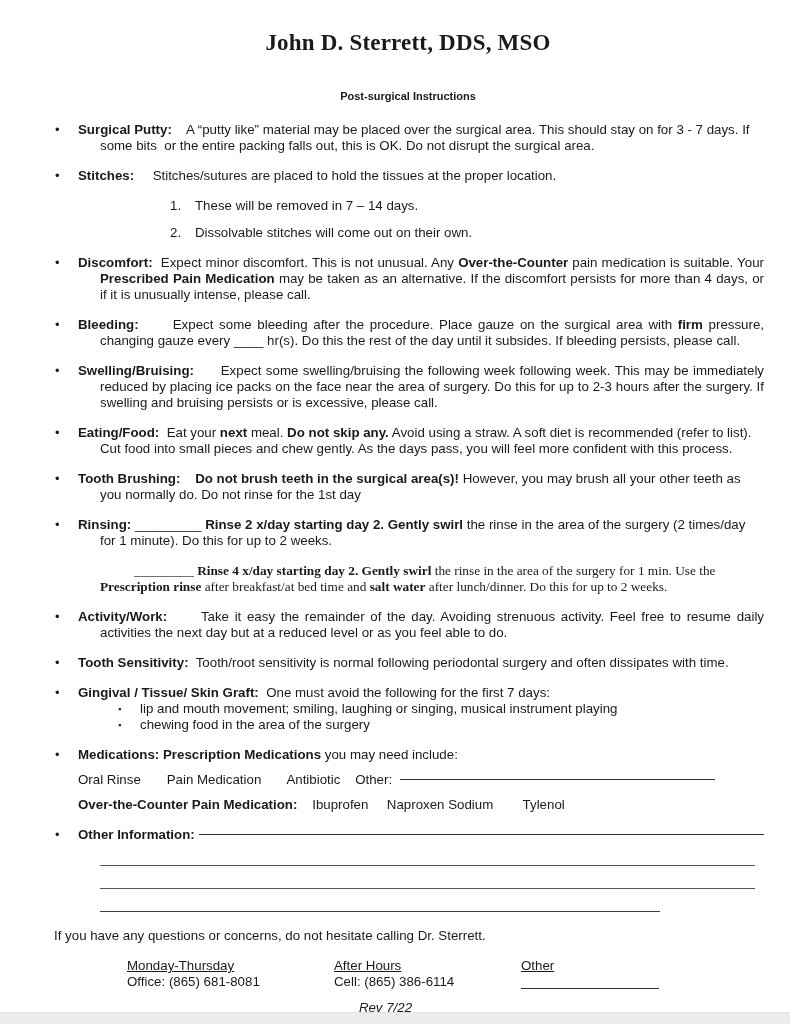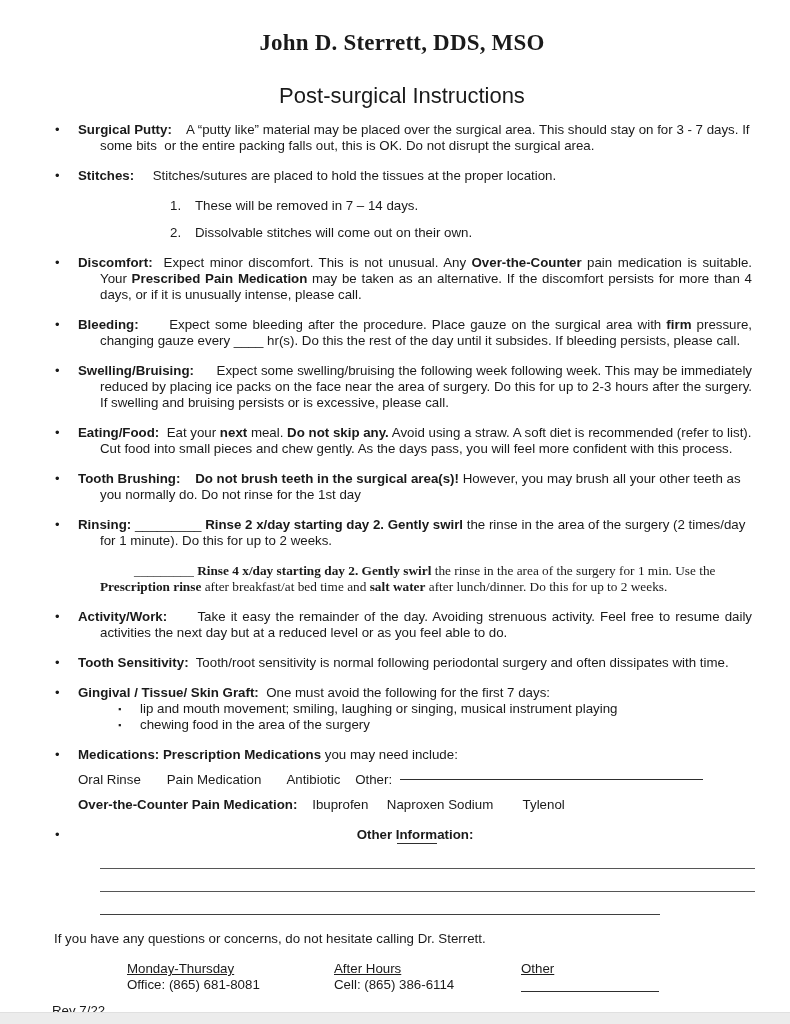--- a/index.html
+++ b/index.html
@@ -6,37 +6,37 @@
   .page{
     position:relative;
     width:790px;height:1024px;
     background:#ffffff;
     overflow:hidden;
     font-family:"Liberation Sans","DejaVu Sans",sans-serif;
     font-size:13.3px;
     line-height:16px;
     color:#1a1a1a;
     box-sizing:border-box;
-    padding:30px 38px 0 52px;
+    padding:30px 26px 0 52px;
   }
   .title{
     margin:0 0 0 0;
     text-align:center;
     font-family:"Liberation Serif","DejaVu Serif",serif;
     font-size:23px;
     line-height:26px;
     font-weight:bold;
     letter-spacing:.2px;
   }
   .subtitle{
     margin:30px 0 16px 0;
     text-align:center;
-    font-size:22px;
+    font-size:11px;
     line-height:20px;
-    font-weight:normal;
+    font-weight:bold;
   }
   .b{font-weight:bold;}
   .item{
     position:relative;
     padding-left:26px;
     margin:0 0 14px 0;
   }
   .item .bullet{
     position:absolute;
     left:3px;top:0;
@@ -82,22 +82,23 @@
   .col1{width:207px;}
   .col2{width:187px;}
   .col3{width:170px;}
   .chead{font-weight:normal;text-decoration:underline;}
   .cline{margin-top:0;}
   .blankline{
     height:0;border-bottom:1.4px solid #2e2e2e;
     width:138px;margin-top:14px;
   }
   .rev{
-    text-align:left;
+    text-align:center;
     margin:10px 45px 0 0;
+    font-style:italic;
   }
   .page-edge{
     position:absolute;
     left:0;bottom:0;width:100%;height:11px;
     background:#ececec;
     border-top:1px solid #e0e0e0;
   }
 </style>
 </head>
 <body>
@@ -189,21 +190,21 @@
       <p class="para"><span class="b">Medications: Prescription Medications</span><span> you may need include:</span></p>
       <p class="para flush row">
         <span class="rich"><span>Oral Rinse       Pain Medication       Antibiotic    Other: </span></span>
         <span class="fill short"></span>
       </p>
       <p class="para flush"><span class="b">Over-the-Counter Pain Medication:</span><span>    Ibuprofen     Naproxen Sodium        Tylenol</span></p>
     </div>
 
     <div class="item">
       <span class="bullet">•</span>
-      <p class="para flush row" style="margin-top:0;flex-direction:column;">
+      <p class="para flush row" style="margin-top:0;">
         <span class="rich"><span class="b">Other Information:</span></span>
         <span class="fill"></span>
       </p>
     </div>
 
     <div class="ruled"></div>
     <div class="ruled"></div>
     <div class="ruled r3"></div>
 
   </div>

